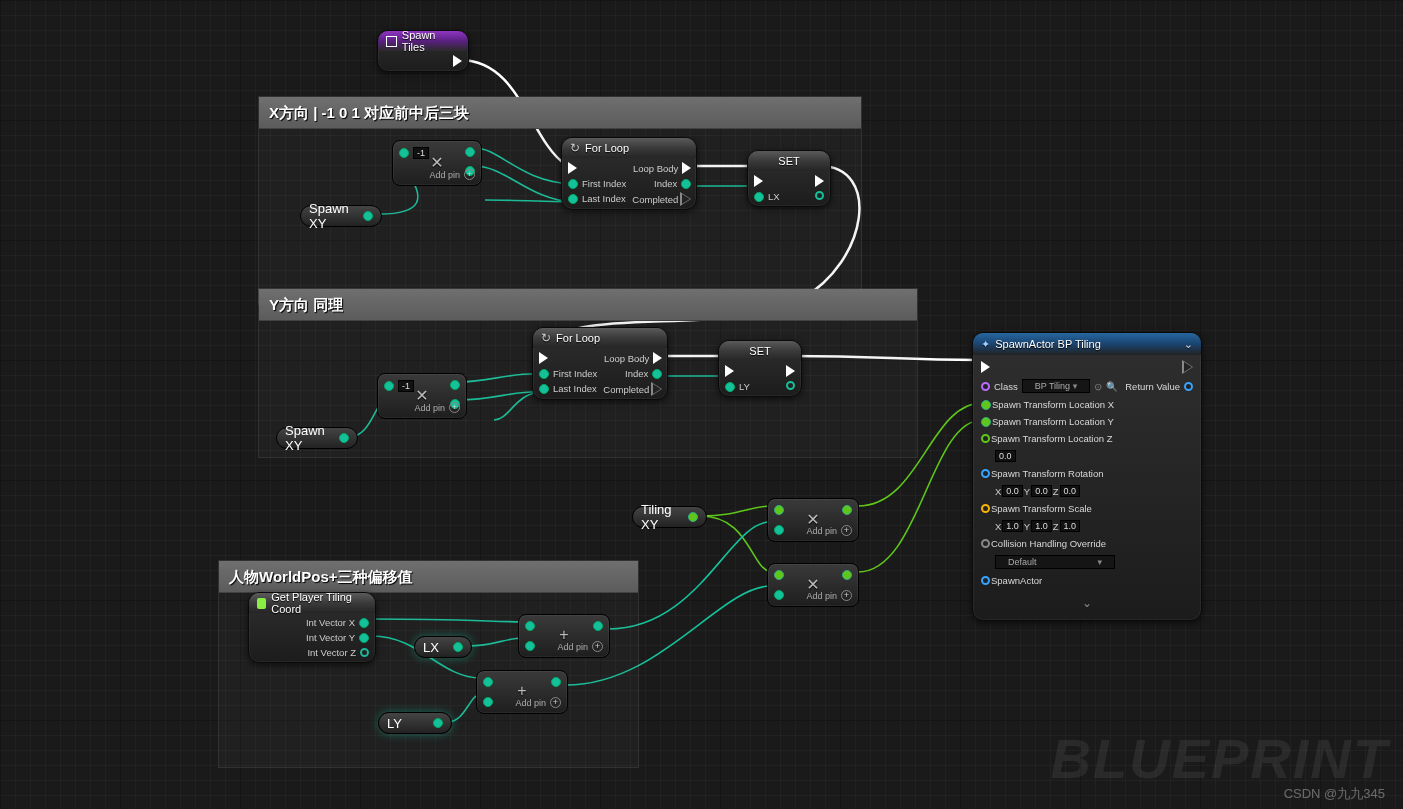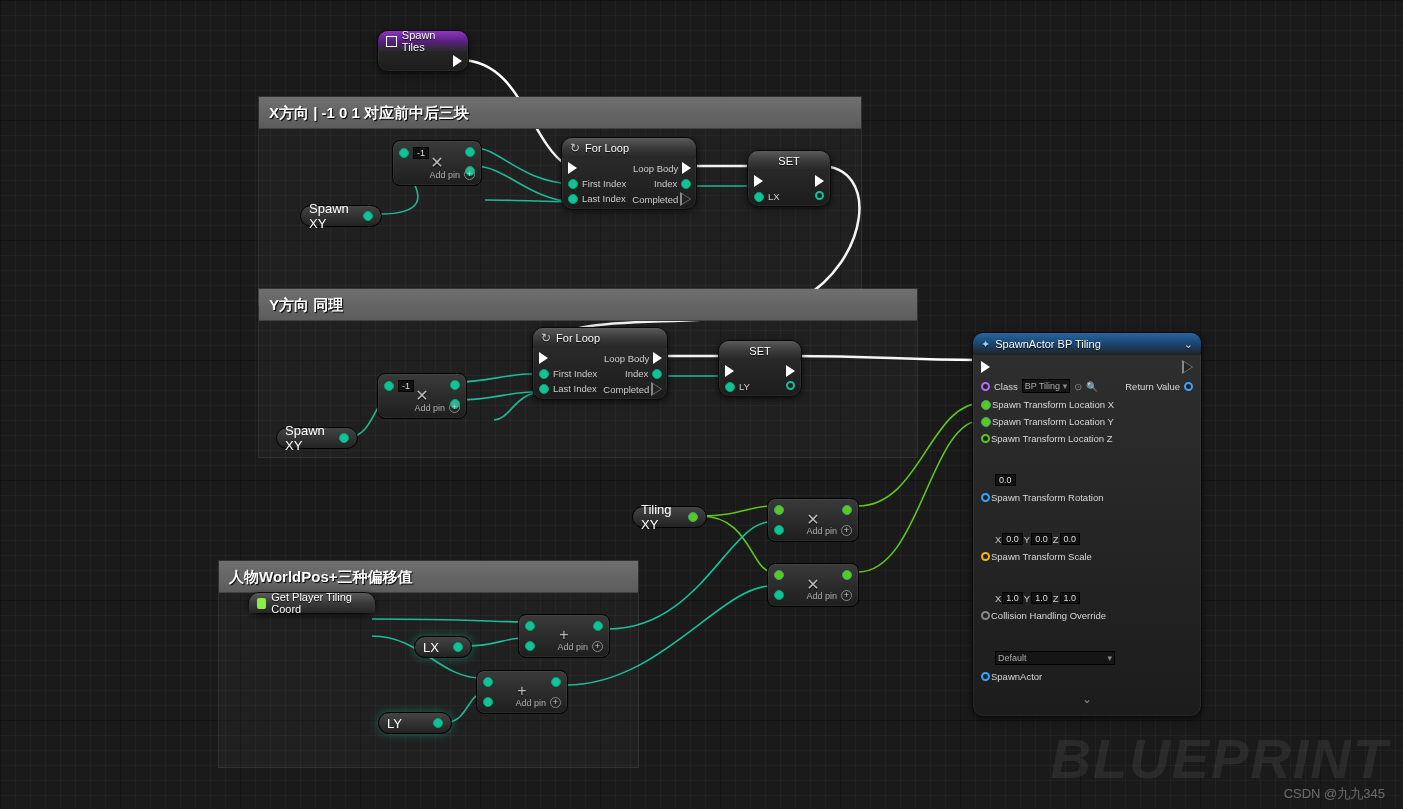--- a/index.html
+++ b/index.html
@@ -100,23 +100,23 @@
   .oplefts { position:absolute; left:6px; top:6px; display:flex;gap:6px; flex-direction:column;}
   .opadd   { position:absolute; bottom:5px; right:6px; display:flex; gap:4px; align-items:center;}
 
   .valbox { display:inline-block; border:1px solid #000; background:#111; padding:0 3px; font-size:9px; color:#ddd;}
 
   
   .spawn { width:230px;}
   .spawn .nhead { justify-content:flex-start; }
   .spawn .nbody { flex-direction:column; gap:6px; padding:6px 8px 10px;}
   .sp-row { display:flex; align-items:center; gap:1px;}
-  .sp-row.indent { margin-left:14px;margin-top:24px;}
+  .sp-row.indent { margin-left:14px;}
   .sp-lbl { font-size:9.5px; color:#d8d8d8; }
-  .sp-dd  { font-size:9px; color:#aaa; background:#151515;border:1px solid #000; padding:1px 2px;}
+  .sp-dd  { font-size:9px; color:#aaa; background:#151515;border:1px solid #000; padding:1px 12px;}
   .caret { font-size:9px; color:#888;}
   .sectionchevron{ text-align:center; color:#888; font-size:12px; margin-top:4px;}
 
   
   .watermark1 { position:absolute; right:14px; bottom:18px; font-size:56px; font-weight:900; color:rgba(255,255,255,0.07); letter-spacing:2px; font-style:italic;}
   .watermark2 { position:absolute; right:18px; bottom:6px; font-size:13px; color:rgba(255,255,255,0.35);}
 
   .funcicon{width:11px;height:11px;border-radius:2px;background:#8e4;}
   .loopicon{font-size:12px;color:#ccc;}
   .evicon{width:11px;height:11px;border:1px solid #fff;}
@@ -392,20 +392,36 @@
   <div class="opadd">
       <span class="addpin">Add pin</span>
       <span class="addpin-ico">+</span>
     </div>
 </div>
 
 <div class="node" style="left:248px;top:592px;width:128px;">
   <div class="nhead gray">
     <span class="funcicon"></span>
     <span>Get Player Tiling Coord</span>
+  </div>
+  <div class="nbody">
+    <div class="col" style="margin-left:auto;text-align:right;width:100%;">
+      <div class="row rrow">
+          <span>Int Vector X</span>
+          <span class="pin solid-teal"></span>
+        </div>
+      <div class="row rrow">
+          <span>Int Vector Y</span>
+          <span class="pin solid-teal"></span>
+        </div>
+      <div class="row rrow">
+          <span>Int Vector Z</span>
+          <span class="pin ring-int"></span>
+        </div>
+    </div>
   </div>
 </div>
 
 <div class="varpill tealglow" style="left:414px;top:636px;width:58px;">
   <span>LX</span>
   <span class="pin solid-teal pout"></span>
 </div>
 
 <div class="varpill tealglow" style="left:378px;top:712px;width:74px;">
   <span>LY</span>

